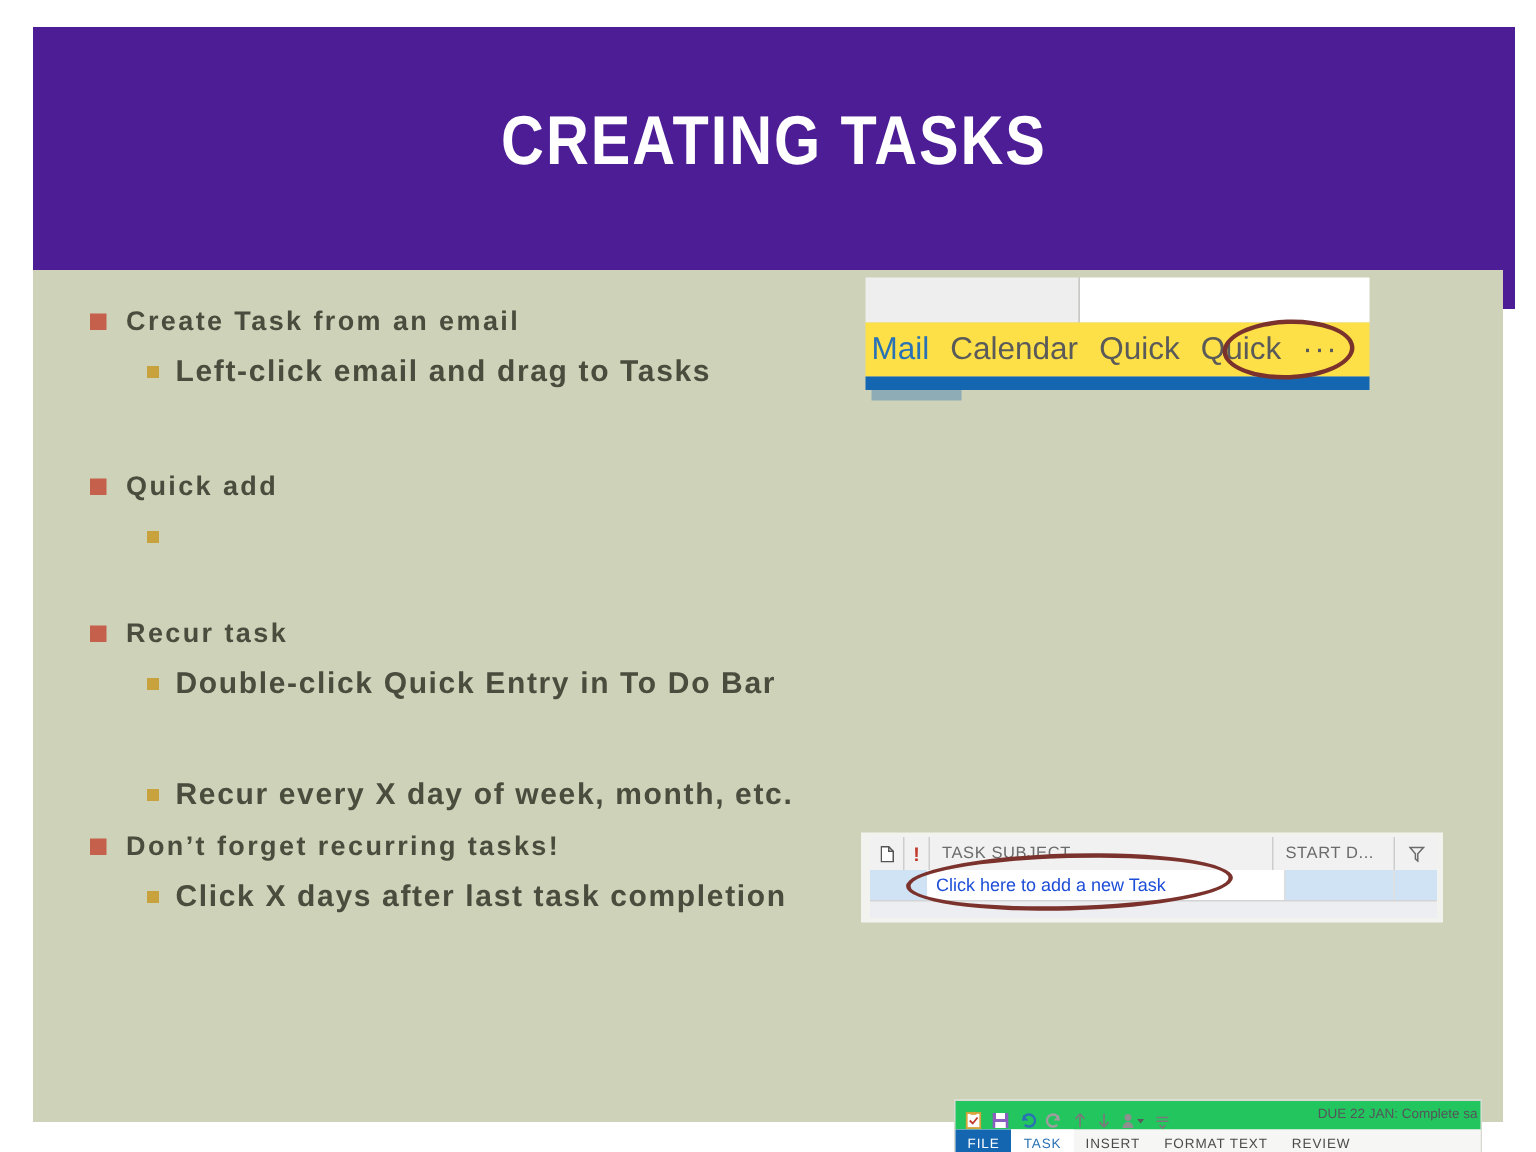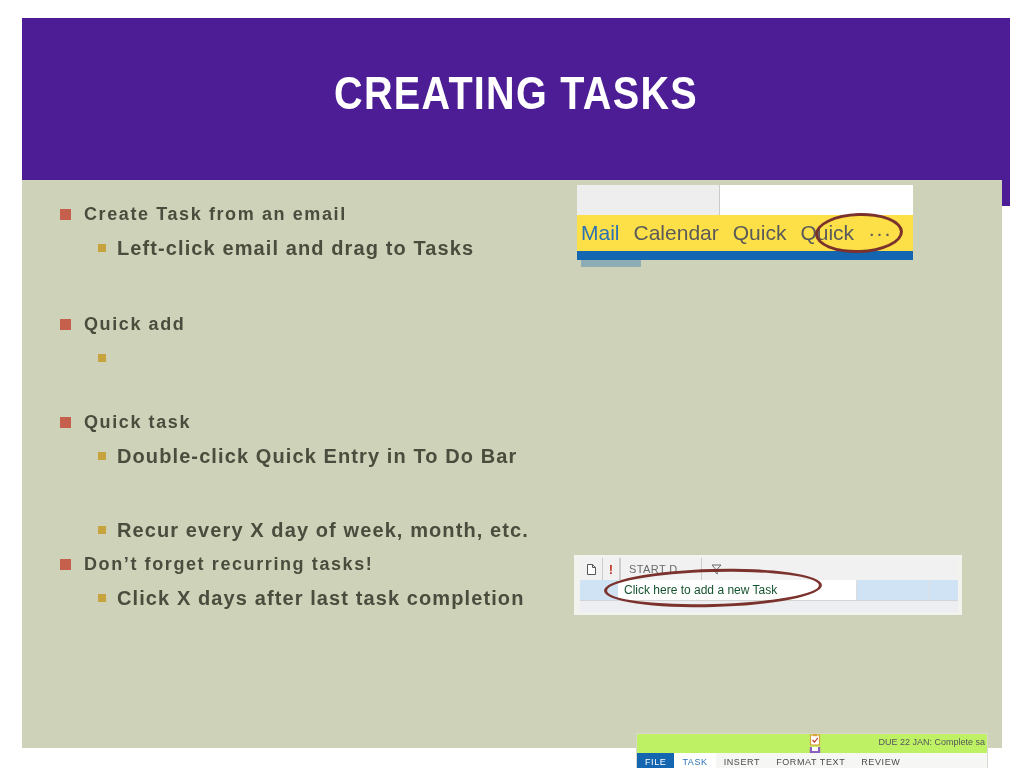--- a/index.html
+++ b/index.html
@@ -97,30 +97,30 @@
   .tl-subject{flex:1;padding-left:8px;letter-spacing:.4px;}
   .tl-start{width:72px;padding-left:8px;border-left:1px solid #cdcdcd;letter-spacing:.4px;}
   .tl-flag{width:28px;justify-content:center;border-left:1px solid #cdcdcd;font-size:12px;color:#6b6b6b;}
   .tl-row{
     position:absolute;left:6px;top:25px;width:378px;height:20px;
     display:flex;align-items:center;background:#ffffff;
   }
   .tl-row .r-blue{width:38px;height:20px;background:#cfe3f4;}
   .tl-row .r-text{
     flex:1;height:20px;display:flex;align-items:center;padding-left:6px;
-    font-size:12px;color:#14532d;background:#ffffff;
+    font-size:12px;color:#1d4ed8;background:#ffffff;
   }
   .tl-row .r-b2{width:72px;height:20px;background:#cfe3f4;border-left:1px solid #dddddd;}
   .tl-row .r-b3{width:28px;height:20px;background:#cfe3f4;border-left:1px solid #dddddd;}
   .tl-foot{position:absolute;left:6px;top:45px;width:378px;height:11px;background:#eceef1;border-top:1px solid #d4d4d4;}
   #list-ellipse{left:30px;top:14px;width:218px;height:38px;transform:rotate(-1.5deg);}
 
   
   #ribbon-inset{left:614px;top:553px;width:352px;height:100px;background:#f6f6f4;border:1px solid #d8d8d0;box-sizing:border-box;}
-  .qat{position:absolute;left:0;top:0;width:350px;height:19px;background:#bef264;display:flex;align-items:center;flex-direction:column;}
+  .qat{position:absolute;left:0;top:0;width:350px;height:19px;background:#22c55e;display:flex;align-items:flex-end;}
   .qat .ic{margin-left:6px;font-size:12px;line-height:12px;}
   .qat-title{
     position:absolute;right:2px;top:3px;font-size:9px;color:#55555a;white-space:nowrap;
     overflow:hidden;width:118px;text-align:right;
   }
   .tabs{position:absolute;left:0;top:19px;width:350px;height:17px;display:flex;align-items:stretch;background:#f6f6f4;}
   .tab{font-size:9px;letter-spacing:.6px;color:#4b4b4b;display:flex;align-items:center;padding:0 8px;}
   .tab.file{background:#1566b0;color:#ffffff;}
   .tab.active{background:#ffffff;color:#2a72b5;}
 
@@ -156,21 +156,21 @@
         <div class="txt">Quick add</div>
       </div>
       <div class="bullet b2">
         <div class="marker"></div>
       </div>
 
       <div class="gap"></div>
 
       <div class="bullet b1">
         <div class="marker"></div>
-        <div class="txt">Quick task</div>
+        <div class="txt">Recur task</div>
       </div>
       <div class="bullet b2">
         <div class="marker"></div>
         <div class="txt">Double-click Quick Entry in To Do Bar</div>
       </div>
 
       <div class="gap"></div>
 
       <div class="bullet b2">
         <div class="marker"></div>
@@ -206,20 +206,21 @@
 
     <div class="inset" id="list-inset">
       <div class="tl-header">
         <div class="tl-cell tl-doc">
           <svg width="9" height="11" viewBox="0 0 9 11">
               <path d="M0.5 0.5h5l3 3v7h-8z" fill="#fff" stroke="#555" stroke-width="1"></path>
               <path d="M5.5 0.5v3h3" fill="none" stroke="#555" stroke-width="1"></path>
             </svg>
         </div>
         <div class="tl-cell tl-bang">!</div>
+        <div class="tl-cell tl-subject">TASK SUBJECT</div>
         <div class="tl-cell tl-start">START D...</div>
         <div class="tl-cell tl-flag">
           <svg width="11" height="11" viewBox="0 0 11 11">
               <path d="M1 1h9L6.2 5.2V10L4.6 8.6V5.2z" fill="none" stroke="#6b6b6b" stroke-width="1"></path>
             </svg>
         </div>
       </div>
       <div class="tl-row">
         <div class="r-blue"></div>
         <div class="r-text">Click here to add a new Task</div>

